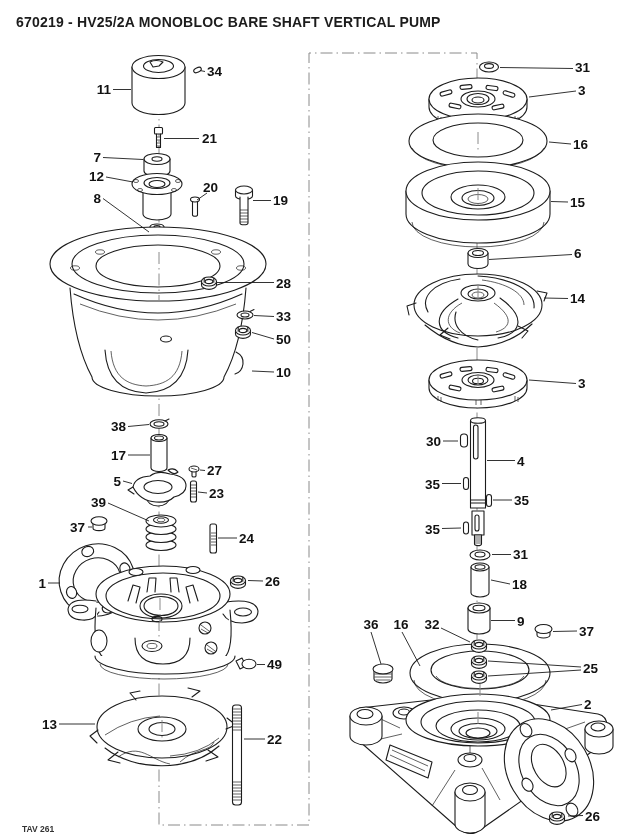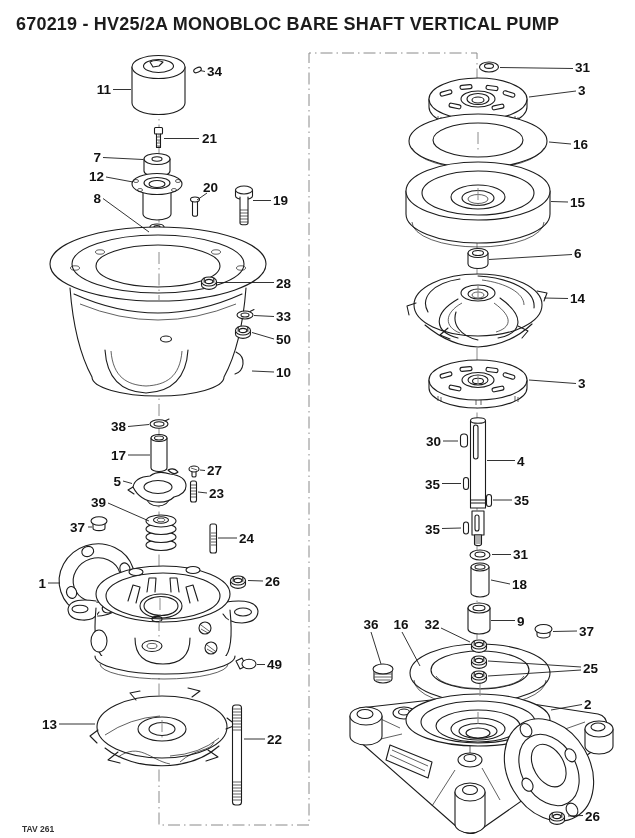--- a/index.html
+++ b/index.html
@@ -1,19 +1,19 @@
 <!DOCTYPE html>
 <html style="--ink: #1c1c1c; --axis: #8a8a8a; --paper: #ffffff;"><head>
 <meta charset="utf-8">
 <style>
   :root{ --ink:#1c1c1c; --axis:#8a8a8a; --paper:#ffffff; }
   html,body{margin:0;padding:0;background:#e8e8e8;}
   .page{position:relative;width:635px;height:838px;background:var(--paper);overflow:hidden;
         font-family:"Liberation Sans",sans-serif;}
-  .title{position:absolute;left:16px;top:14px;font-size:18px;font-weight:bold;color:var(--ink);
+  .title{position:absolute;left:16px;top:14px;font-size:14px;font-weight:bold;color:var(--ink);
          letter-spacing:0.2px;white-space:nowrap;}
   svg{position:absolute;left:0;top:0;}
   .ln{fill:none;stroke:var(--ink);stroke-width:1.1;stroke-linecap:round;stroke-linejoin:round;}
   .fw{fill:#fff;stroke:var(--ink);stroke-width:1.1;stroke-linecap:round;stroke-linejoin:round;}
   .thin{fill:none;stroke:var(--ink);stroke-width:0.7;}
   .axis{fill:none;stroke:var(--axis);stroke-width:1;stroke-dasharray:12 4 1.5 4;}
   .leader{fill:none;stroke:var(--ink);stroke-width:0.9;}
   text.callout{font:bold 13.5px "Liberation Sans",sans-serif;fill:#111;}
   text.plate{font:bold 8.5px "Liberation Sans",sans-serif;fill:#333;}
 </style>

